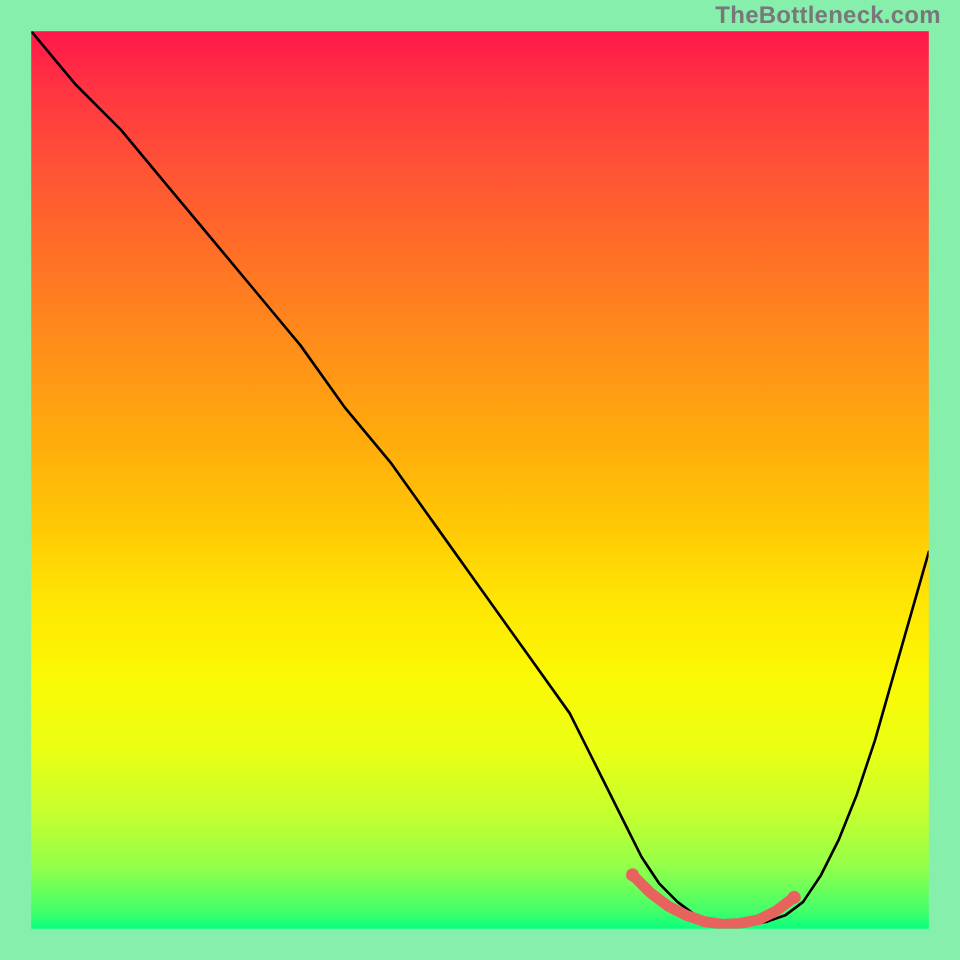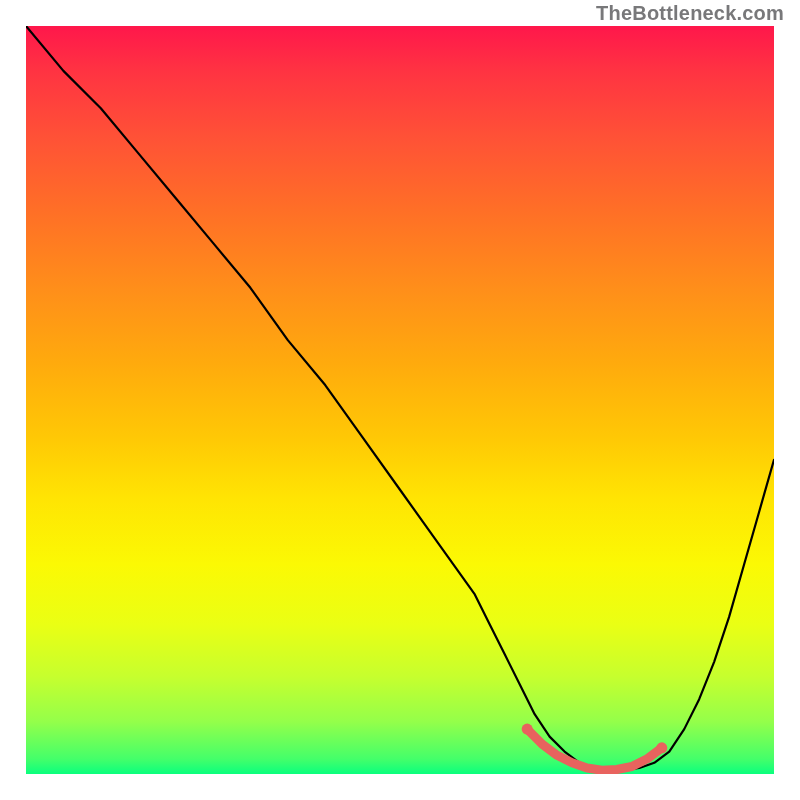--- a/index.html
+++ b/index.html
@@ -7,21 +7,21 @@
     padding: 0;
     width: 800px;
     height: 800px;
     background: #000000;
     overflow: hidden;
   }
   .chart-container {
     position: relative;
     width: 800px;
     height: 800px;
-    background: #ffffff;
+    background: #86efac;
   }
   .plot-area {
     position: absolute;
     left: 26px;
     top: 26px;
     width: 748px;
     height: 748px;
     background: linear-gradient(to bottom,
       #ff174b 0%,
       #ff3342 6%,

